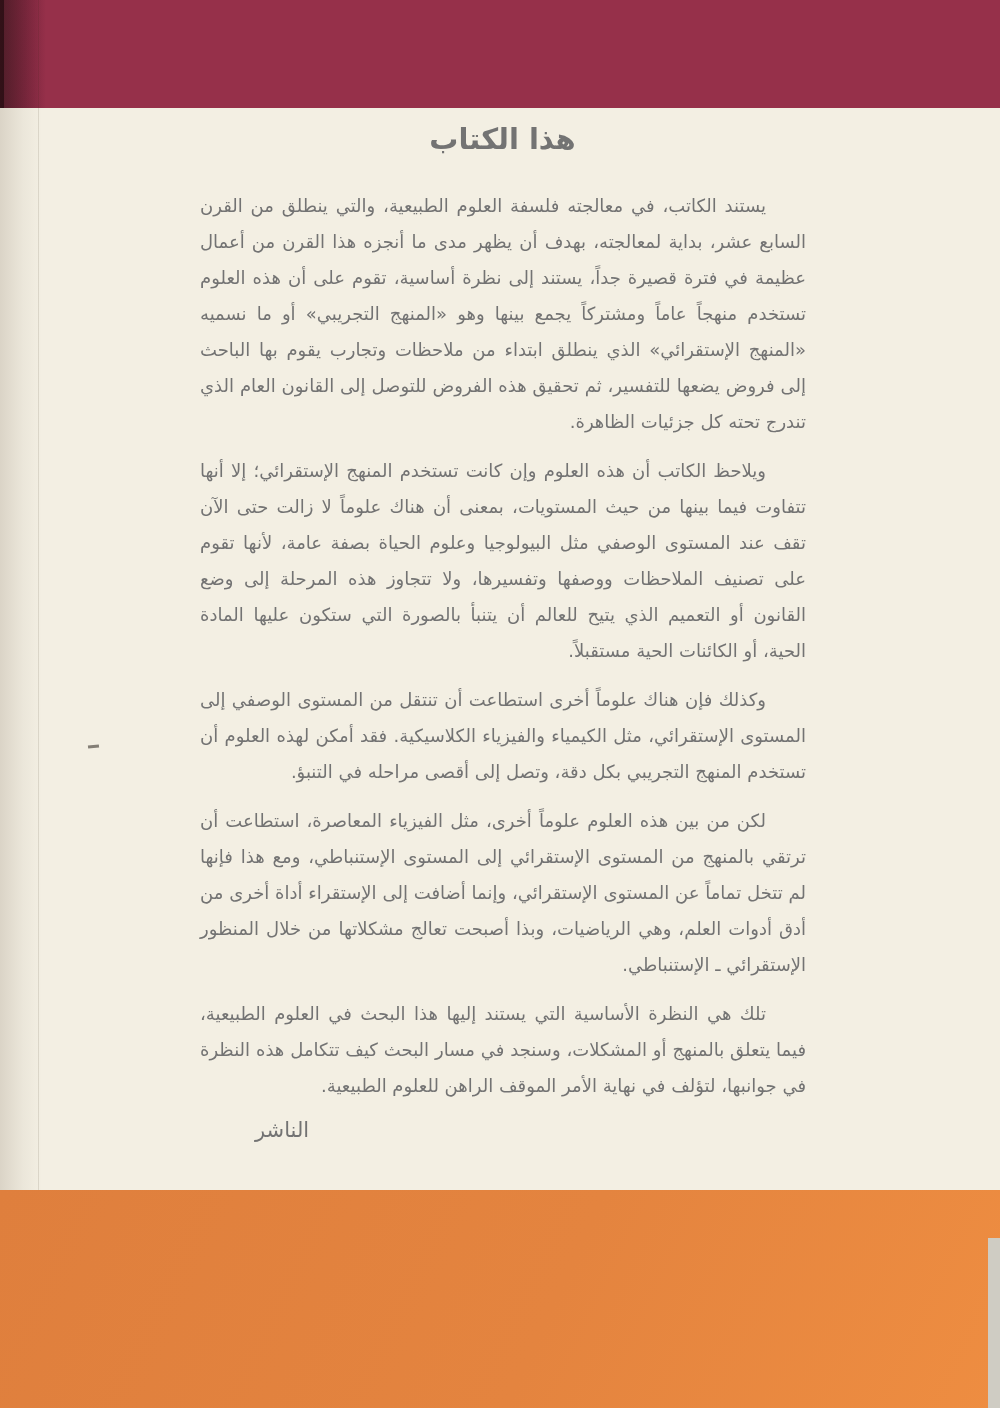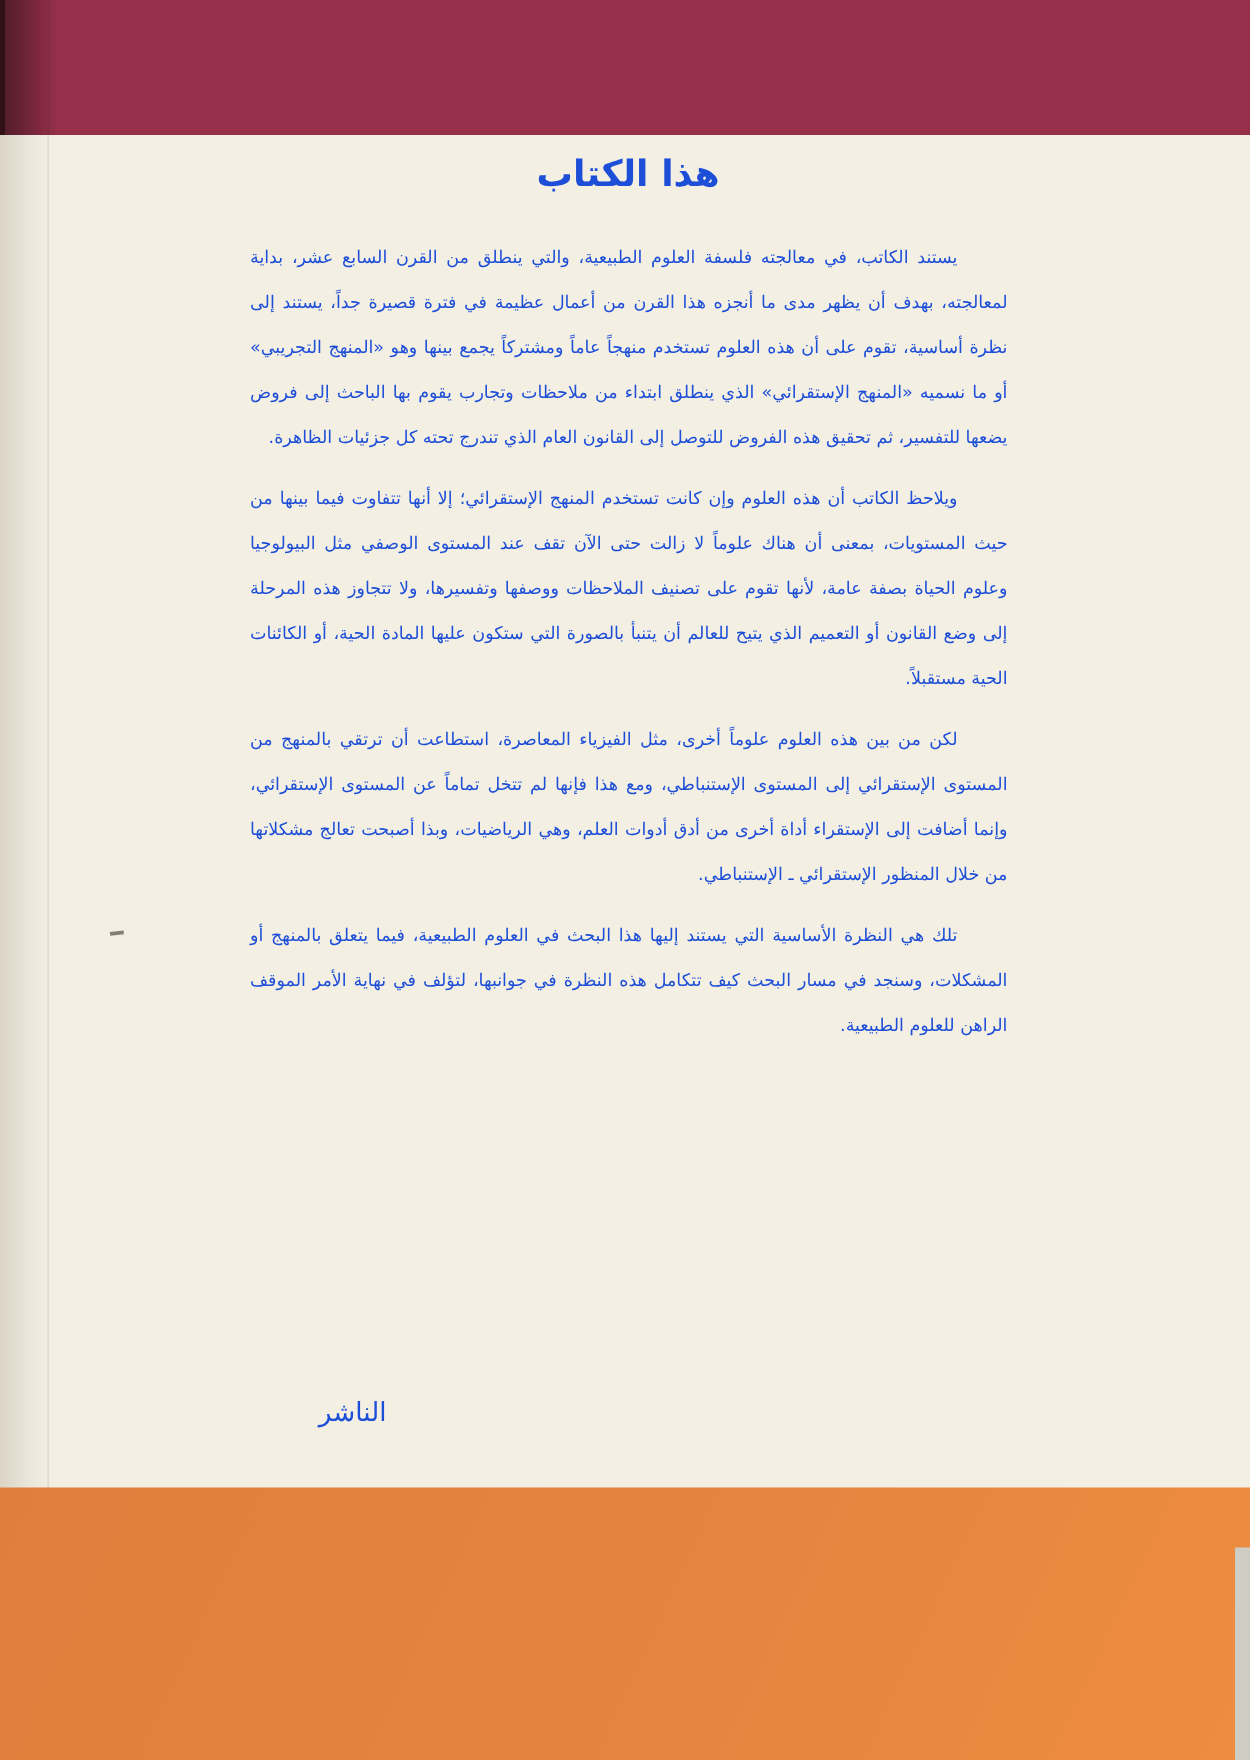--- a/index.html
+++ b/index.html
@@ -2,21 +2,21 @@
 <html lang="ar"><head>
 <meta charset="utf-8">
 <style>
   html,body{margin:0;padding:0;}
   .page{
     position:relative;
     width:1000px;height:1408px;
     background:#f3efe3;
     overflow:hidden;
     font-family:"DejaVu Sans", sans-serif;
-    color:#1d4ed8;
+    color:#737373;
   }
   
   .band-top{
     position:absolute;left:0;top:0;width:1000px;height:108px;
     background:#96304a;
   }
   .band-top .spine-dark{
     position:absolute;left:0;top:0;width:46px;height:108px;
     background:linear-gradient(to right, rgba(20,0,10,.55), rgba(40,5,20,.25) 60%, rgba(0,0,0,0));
   }
@@ -35,21 +35,21 @@
   }
   
   .cover-title{
     position:absolute;left:200px;top:122px;width:605px;
     text-align:center;font-size:29px;font-weight:bold;
     letter-spacing:.5px;
   }
   .blurb{
     position:absolute;left:200px;top:188px;width:606px;
     direction:rtl;
-    font-size:14px;line-height:36px;
+    font-size:18px;line-height:36px;
     text-align:justify;
   }
   .blurb p{
     margin:0 0 13px 0;
     text-indent:40px;
   }
   .signature{
     position:absolute;left:200px;top:1118px;width:606px;
     direction:rtl;text-align:left;padding-left:55px;box-sizing:border-box;
     font-size:21px;font-weight:normal;
@@ -79,20 +79,21 @@
   </div>
 
   <div class="spine-crease"></div>
   <div class="spine-line"></div>
 
   <div class="cover-title">هذا الكتاب</div>
 
   <div class="blurb">
     <p>يستند الكاتب، في معالجته فلسفة العلوم الطبيعية، والتي ينطلق من القرن السابع عشر، بداية لمعالجته، بهدف أن يظهر مدى ما أنجزه هذا القرن من أعمال عظيمة في فترة قصيرة جداً، يستند إلى نظرة أساسية، تقوم على أن هذه العلوم تستخدم منهجاً عاماً ومشتركاً يجمع بينها وهو «المنهج التجريبي» أو ما نسميه «المنهج الإستقرائي» الذي ينطلق ابتداء من ملاحظات وتجارب يقوم بها الباحث إلى فروض يضعها للتفسير، ثم تحقيق هذه الفروض للتوصل إلى القانون العام الذي تندرج تحته كل جزئيات الظاهرة.</p>
     <p>ويلاحظ الكاتب أن هذه العلوم وإن كانت تستخدم المنهج الإستقرائي؛ إلا أنها تتفاوت فيما بينها من حيث المستويات، بمعنى أن هناك علوماً لا زالت حتى الآن تقف عند المستوى الوصفي مثل البيولوجيا وعلوم الحياة بصفة عامة، لأنها تقوم على تصنيف الملاحظات ووصفها وتفسيرها، ولا تتجاوز هذه المرحلة إلى وضع القانون أو التعميم الذي يتيح للعالم أن يتنبأ بالصورة التي ستكون عليها المادة الحية، أو الكائنات الحية مستقبلاً.</p>
+    <p>وكذلك فإن هناك علوماً أخرى استطاعت أن تنتقل من المستوى الوصفي إلى المستوى الإستقرائي، مثل الكيمياء والفيزياء الكلاسيكية. فقد أمكن لهذه العلوم أن تستخدم المنهج التجريبي بكل دقة، وتصل إلى أقصى مراحله في التنبؤ.</p>
     <p>لكن من بين هذه العلوم علوماً أخرى، مثل الفيزياء المعاصرة، استطاعت أن ترتقي بالمنهج من المستوى الإستقرائي إلى المستوى الإستنباطي، ومع هذا فإنها لم تتخل تماماً عن المستوى الإستقرائي، وإنما أضافت إلى الإستقراء أداة أخرى من أدق أدوات العلم، وهي الرياضيات، وبذا أصبحت تعالج مشكلاتها من خلال المنظور الإستقرائي ـ الإستنباطي.</p>
     <p>تلك هي النظرة الأساسية التي يستند إليها هذا البحث في العلوم الطبيعية، فيما يتعلق بالمنهج أو المشكلات، وسنجد في مسار البحث كيف تتكامل هذه النظرة في جوانبها، لتؤلف في نهاية الأمر الموقف الراهن للعلوم الطبيعية.</p>
   </div>
 
   <div class="signature">الناشر</div>
 
   <div class="print-artifact"></div>
 
   <div class="band-bottom">
     

